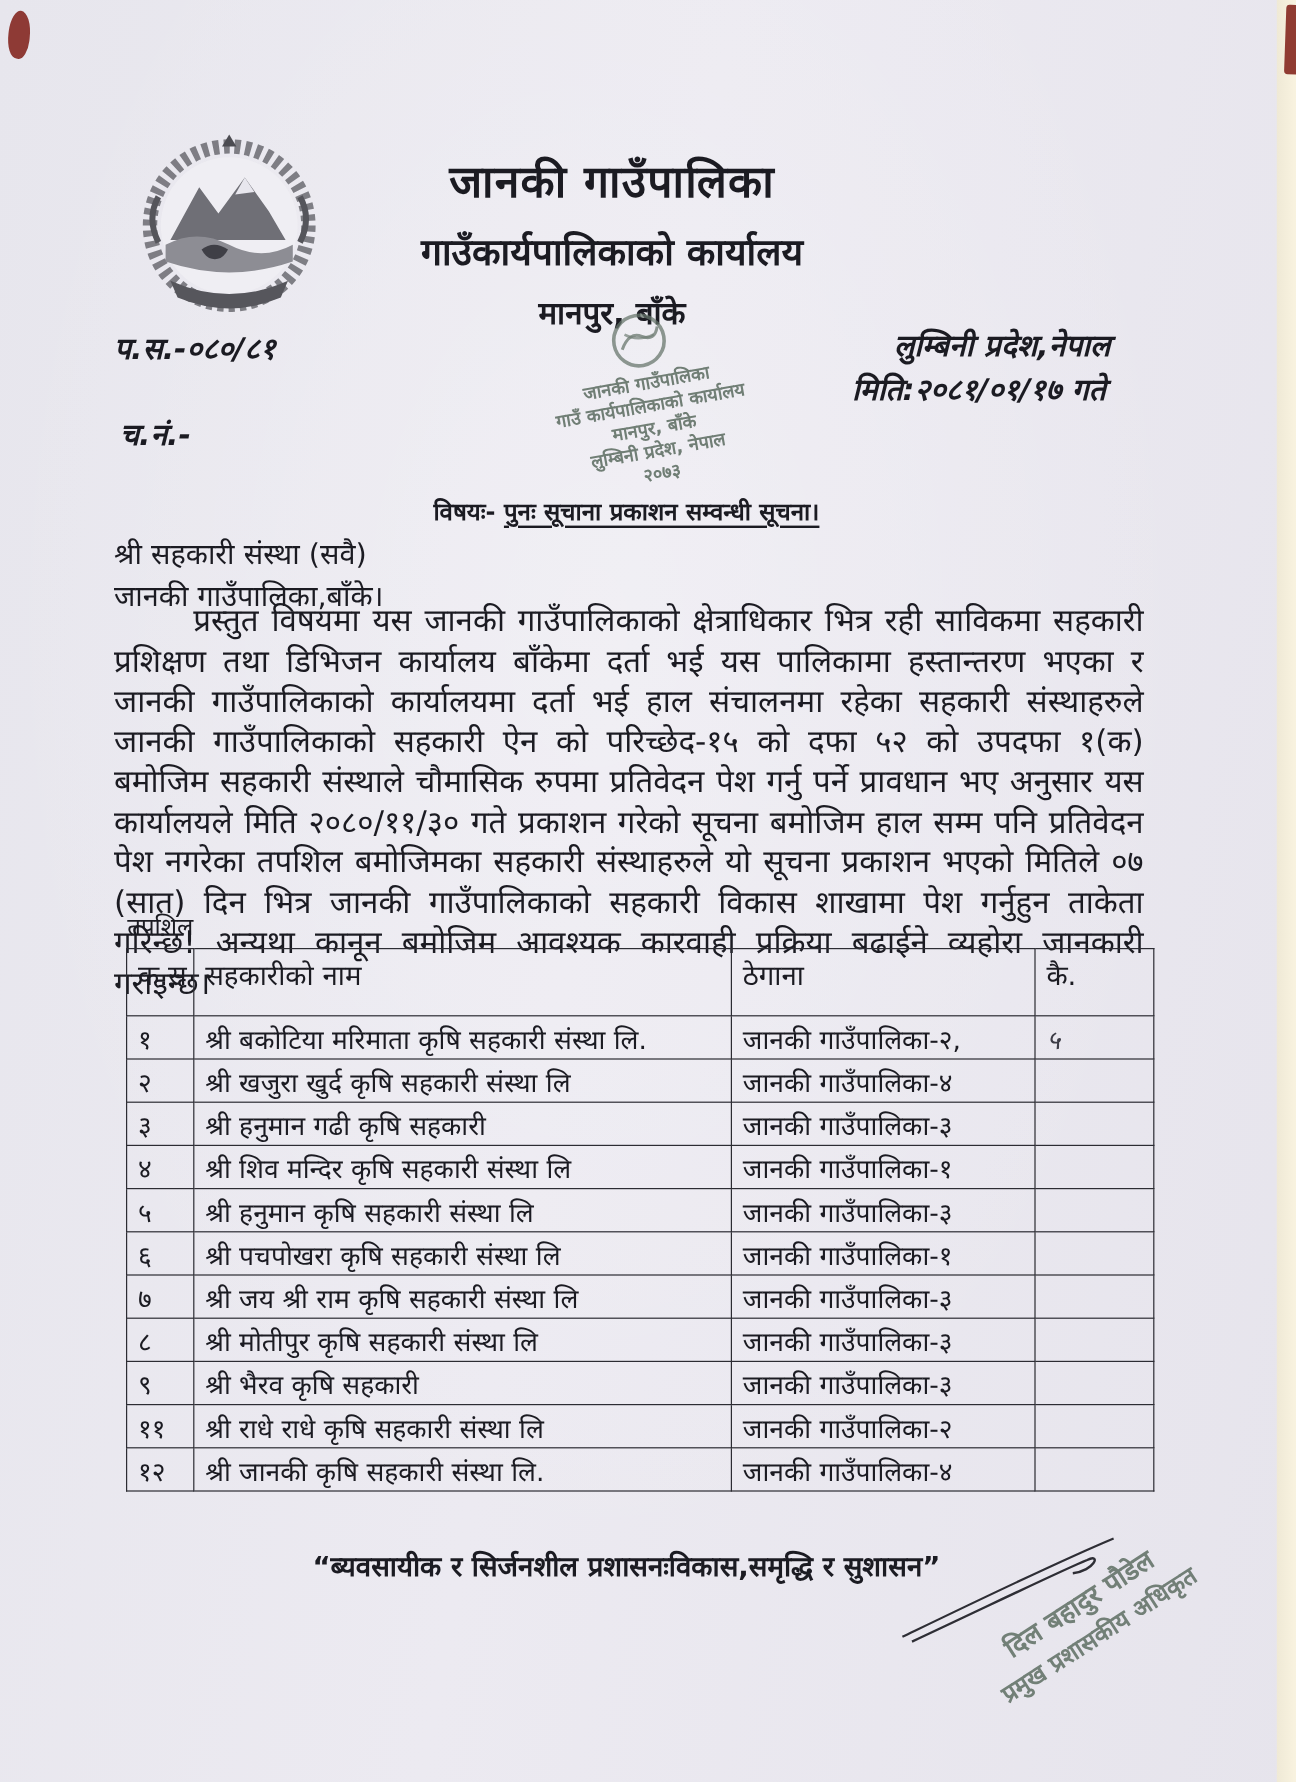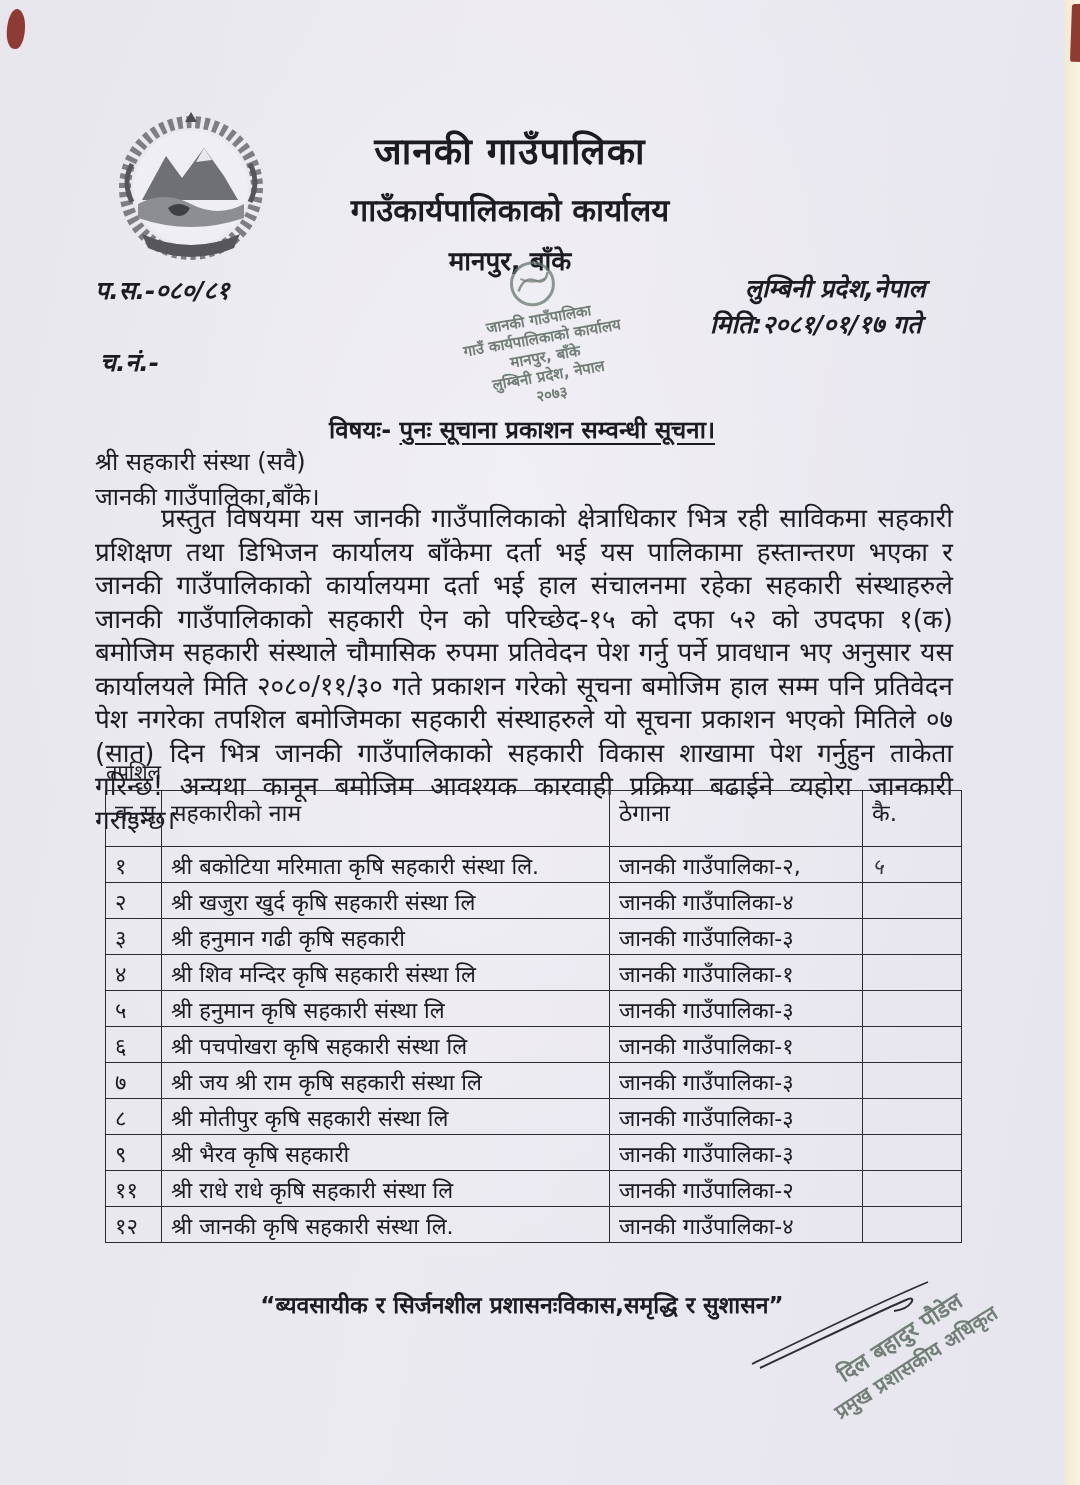--- a/index.html
+++ b/index.html
@@ -35,21 +35,21 @@
   .ref2{left:100px;top:313px;margin-top:31px;}
   .meta1{left:745px;top:270px;}
   .meta2{left:710px;top:306px;}
   .seal{
     position:absolute;left:392px;top:258px;width:300px;height:160px;
     transform:rotate(-10deg);
     color:var(--stamp_gray,#66756b);text-align:center;
     font-weight:bold;font-size:15px;line-height:19px;opacity:.92;
   }
   .seal svg{display:block;margin:0 auto 2px auto;}
-  .subject{position:absolute;left:0;top:412px;width:1044px;text-align:center;font-size:24px;font-weight:600;}
+  .subject{position:absolute;left:0;top:412px;width:1044px;text-align:center;font-size:20px;font-weight:600;}
   .subject .u{text-decoration:underline;text-underline-offset:5px;}
   .salut{position:absolute;left:95px;font-size:24px;}
   .s1{top:444px;} .s2{top:479px;}
   .body-par{
     position:absolute;left:95px;top:502px;width:858px;
     font-size:26px;line-height:33.5px;text-align:justify;text-indent:66px;
   }
   .tapsil{position:absolute;left:106px;top:758px;font-size:20px;}
   table.coop{
     position:absolute;left:105px;top:790px;width:856px;

